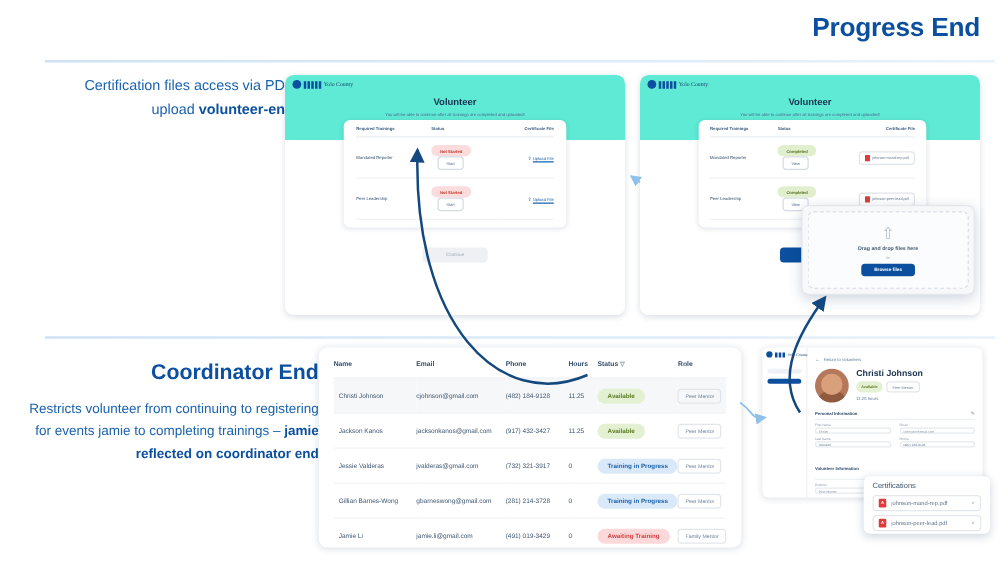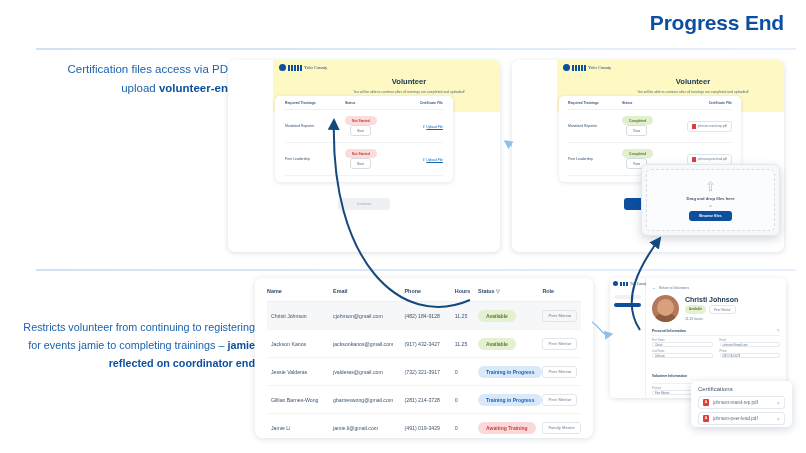--- a/index.html
+++ b/index.html
@@ -41,21 +41,21 @@
     text-align: right; color:#1a62ad; font-size: 10.8px; line-height: 18px;
   }
   .cap-coord b { color:#0b4f9e; }
 
   
   .mock {
     position: absolute; background:#fff; border-radius:7px;
     box-shadow: 0 1px 5px rgba(20,50,90,.16);
     overflow:hidden;
   }
-  .mock-band { background:#fef9c3; width:100%;margin-left:45px; }
+  .mock-band { background:#5eead4; width:100%; }
   .brand { display:flex; align-items:center; gap:2px; padding:4px 0 0 6px; }
   .brand-seal {
     width:7px; height:7px; border-radius:50%;
     background:#0b4f9e; flex:0 0 auto;
   }
   .brand-bars { display:flex; gap:1px; }
   .brand-bars i { display:block; width:2px; height:6px; background:#0b4f9e; }
   .brand-txt { font-family:"Liberation Serif", serif; font-size:4.6px; color:#1b3f6b; white-space:nowrap; }
   .mock-h1 { text-align:center; font-size:7.6px; font-weight:bold; color:#18314f; margin-top:6px; }
   .mock-sub { text-align:center; font-size:3.4px; color:#4b6staff; color:#50698a; margin-top:4px; }
@@ -174,20 +174,21 @@
 
   <div class="deck-title">Progress End</div>
   <div class="rule-top"></div>
   <div class="rule-mid"></div>
 
   <div class="cap-vol">
     <span>Certification files access via PDF</span><br>
     <span>upload </span><b>volunteer-end</b>
   </div>
 
+  <div class="coord-title">Coordinator End</div>
   <div class="cap-coord">
     <span>Restricts volunteer from continuing to registering for events jamie to completing trainings – </span><b>jamie reflected on coordinator end</b>
   </div>
 
   <div class="mock" style="left:228px; top:60px; width:272px; height:192px;">
     <div class="mock-band" style="height:52px;">
       <div class="brand">
         <span class="brand-seal"></span>
         <span class="brand-bars">
             <i></i>

